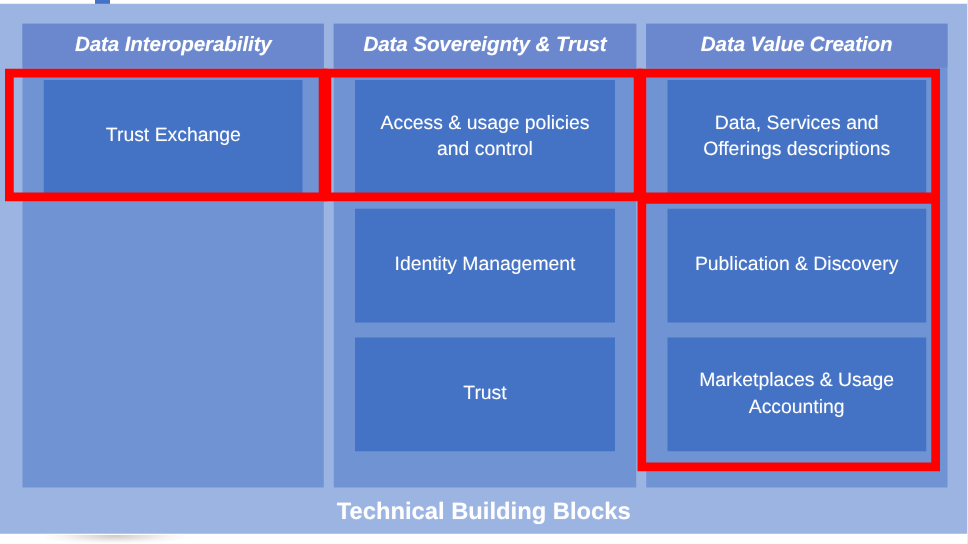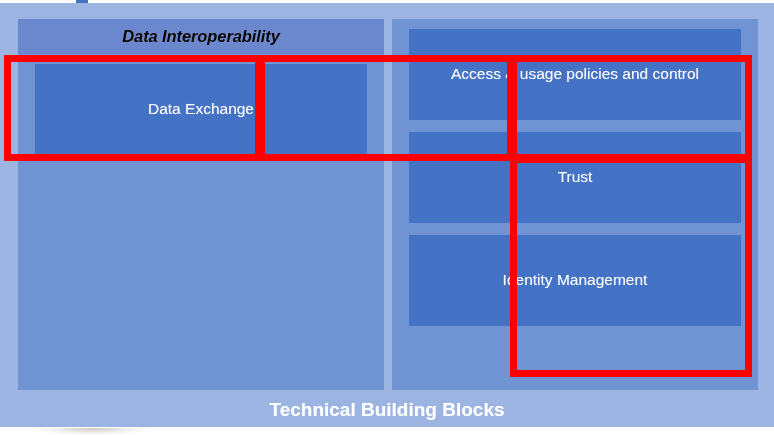--- a/index.html
+++ b/index.html
@@ -61,21 +61,21 @@
     background: #7093d4;
     display: flex;
     flex-direction: column;
     padding: 0;
     box-sizing: border-box;
   }
 
   .col-header {
     height: 35px;
     background: #6b87ce;
-    color: #000000;
+    color: #ffffff;
     font-style: italic;
     font-weight: bold;
     font-size: 16.5px;
     letter-spacing: -0.1px;
     display: flex;
     align-items: center;
     justify-content: center;
     text-align: center;
     text-shadow: 0 0 1px rgba(255,255,255,0.35);
     box-sizing: border-box;
@@ -144,39 +144,54 @@
   <div id="top-fragment"></div>
 
   <div id="panel">
 
     <div id="columns">
 
       <div class="column">
         <div class="col-header">Data Interoperability</div>
         <div class="cells">
           <div class="cell">
-            <span>Data Exchange</span>
+            <span>Trust Exchange</span>
           </div>
         </div>
       </div>
 
       <div class="column">
+        <div class="col-header">Data Sovereignty &amp; Trust</div>
         <div class="cells">
           <div class="cell">
             <span>Access &amp; usage policies and control</span>
           </div>
           <div class="cell">
+            <span>Identity Management</span>
+          </div>
+          <div class="cell">
             <span>Trust</span>
-          </div>
-          <div class="cell">
-            <span>Identity Management</span>
           </div>
         </div>
       </div>
 
+      <div class="column">
+        <div class="col-header">Data Value Creation</div>
+        <div class="cells">
+          <div class="cell">
+            <span>Data, Services and Offerings descriptions</span>
+          </div>
+          <div class="cell">
+            <span>Publication &amp; Discovery</span>
+          </div>
+          <div class="cell">
+            <span>Marketplaces &amp; Usage Accounting</span>
+          </div>
+        </div>
+      </div>
 
     </div>
 
     <div id="caption">Technical Building Blocks</div>
 
   </div>
 
   <div class="redbox" id="redbox-0"></div>
   <div class="redbox" id="redbox-1"></div>
   <div class="redbox" id="redbox-2"></div>

